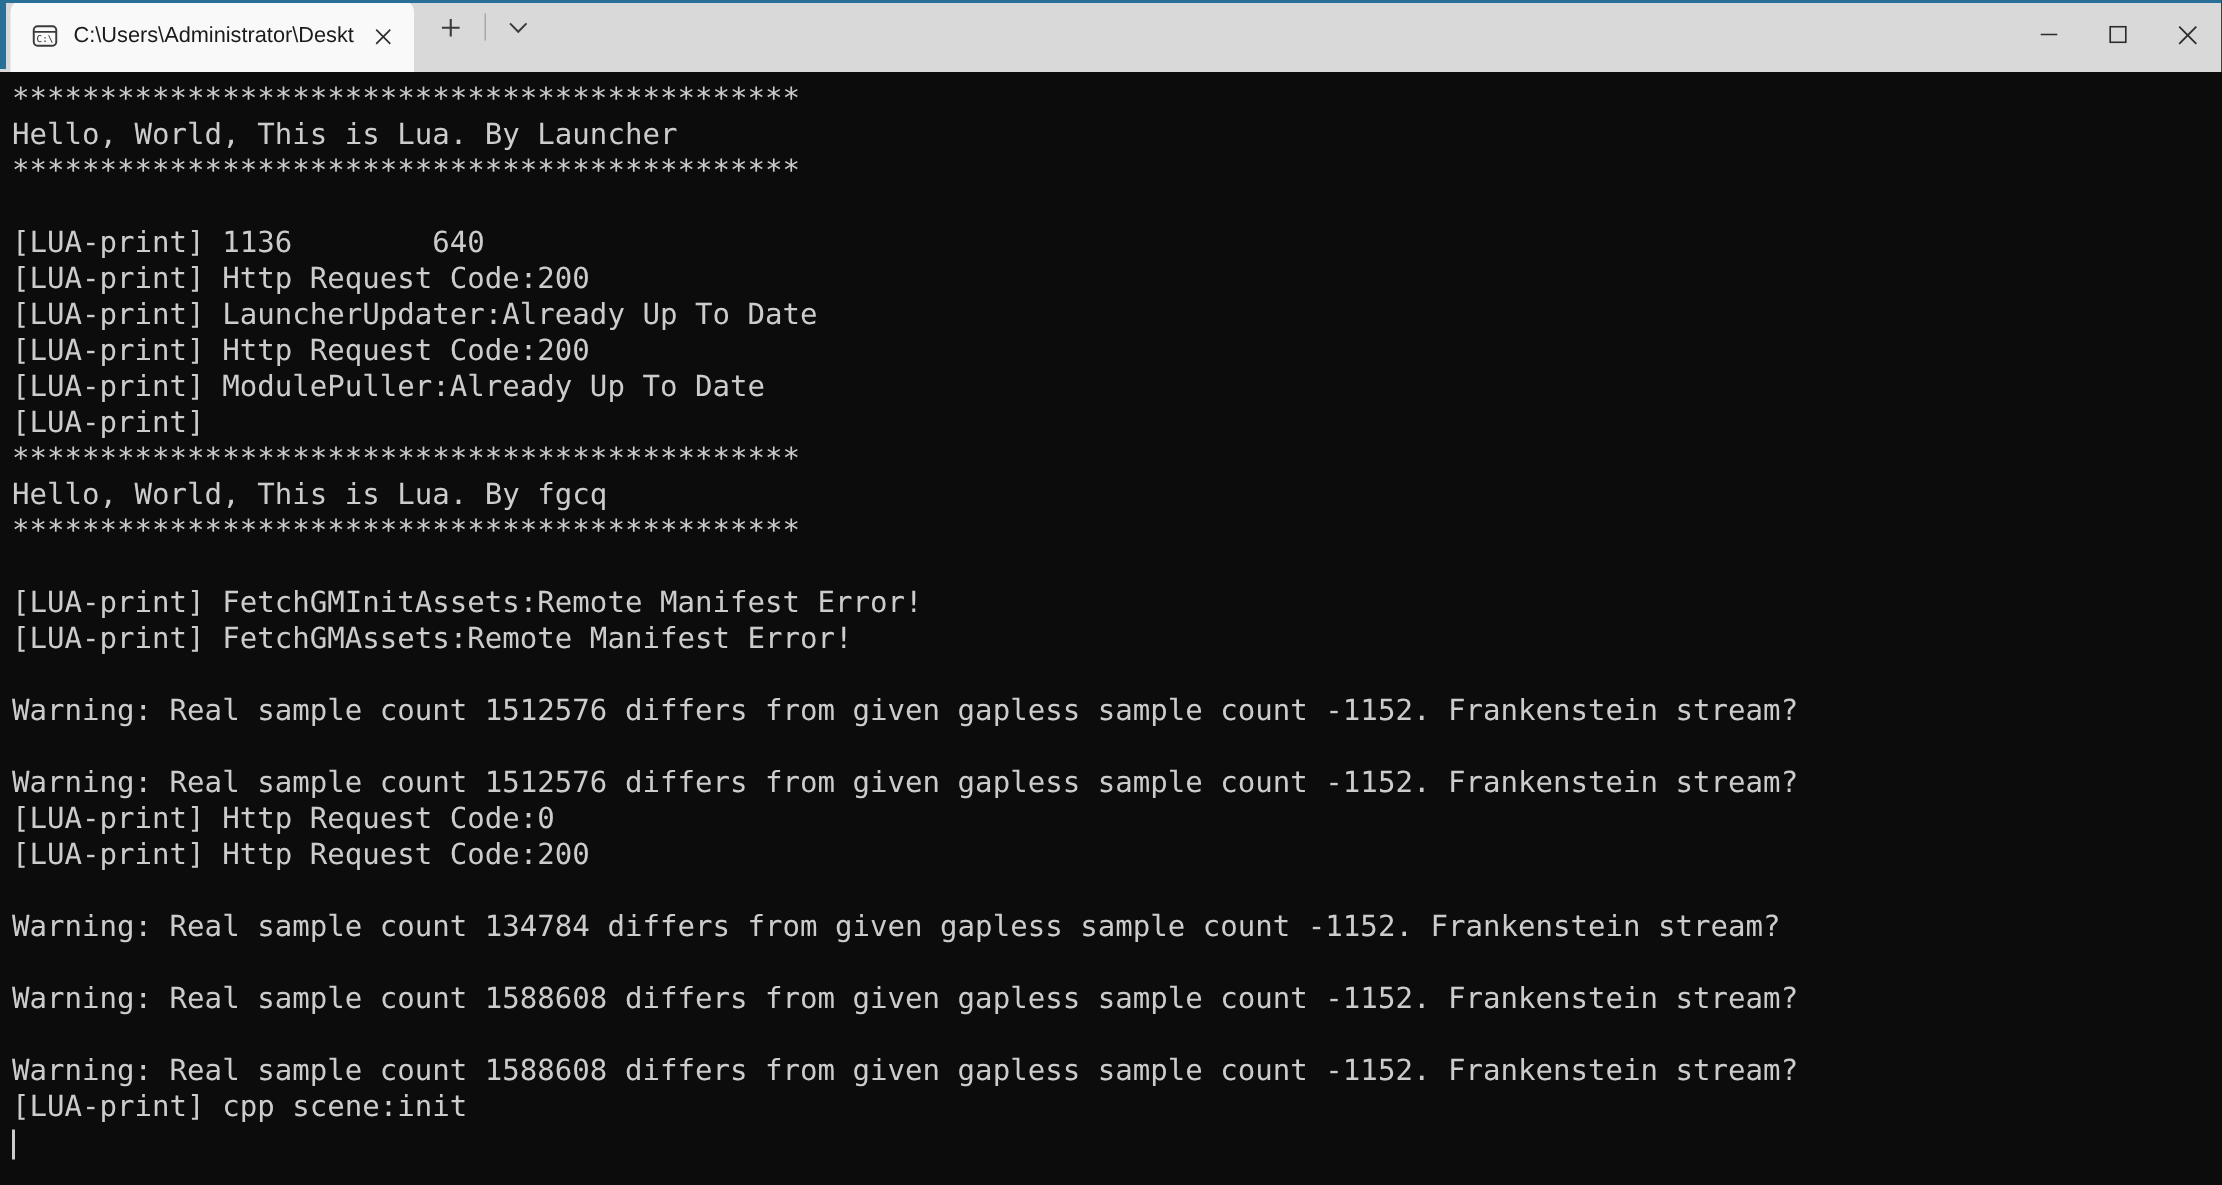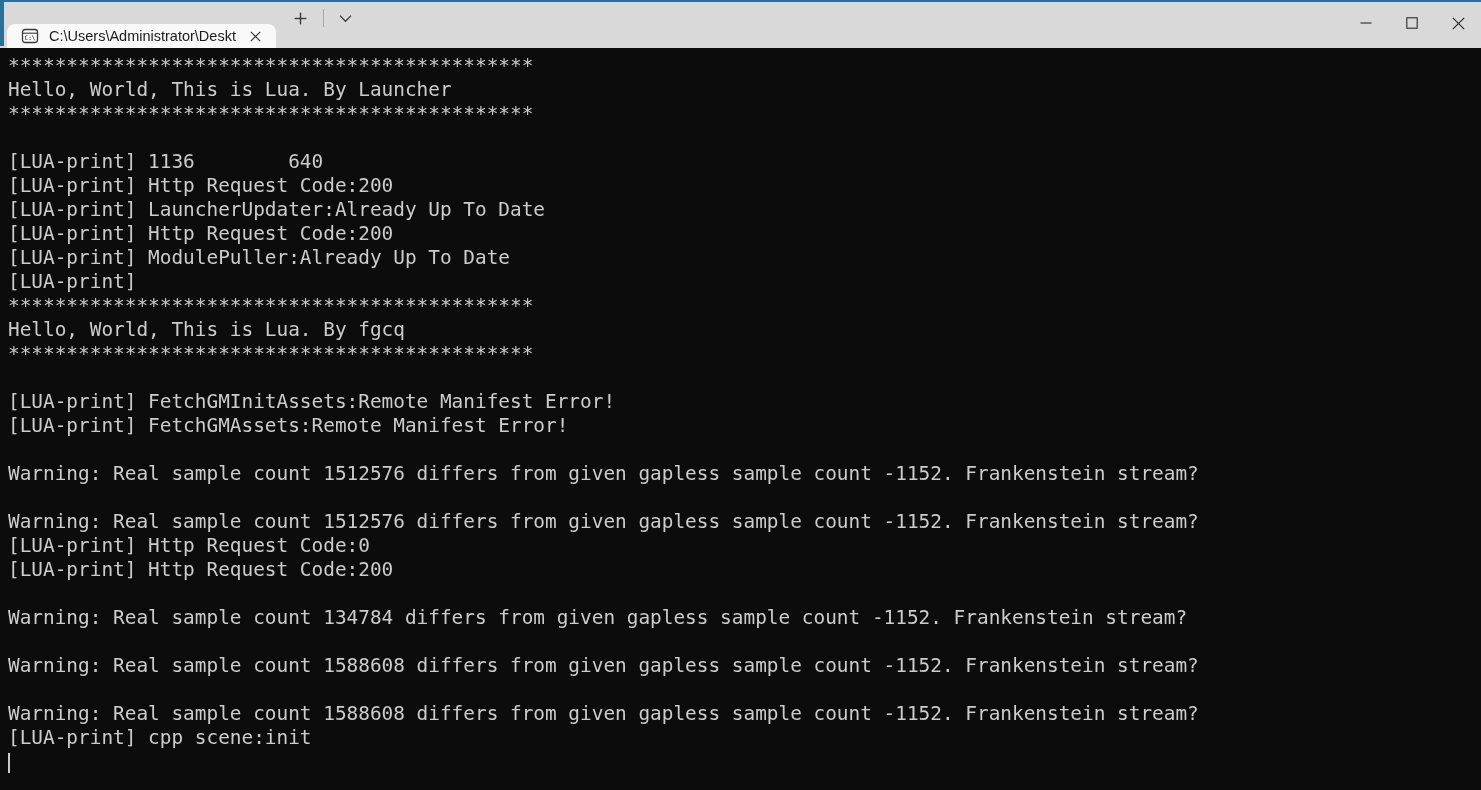--- a/index.html
+++ b/index.html
@@ -59,21 +59,21 @@
     align-items: flex-end;
     height: 48px;
     padding-left: 7px;
     z-index: 3;
   }
 
   .tab {
     position: relative;
     display: flex;
     align-items: center;
-    height: 24px;
+    height: 48px;
     background: #f9f9f9;
     border-radius: 8px 8px 0 0;
     padding: 0 6px 0 14px;
     min-width: 250px;
     box-sizing: border-box;
     text-align: center;
   }
   .tab-icon {
     width: 18px;
     height: 18px;

